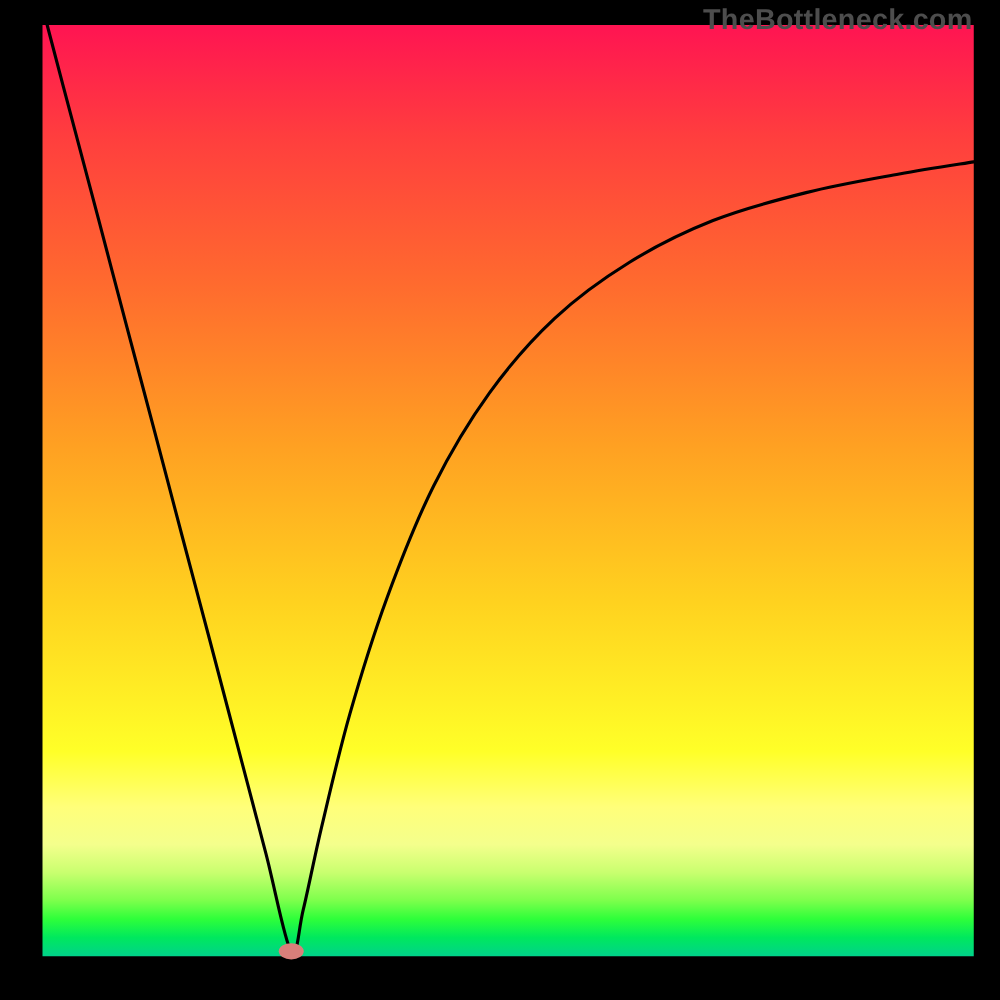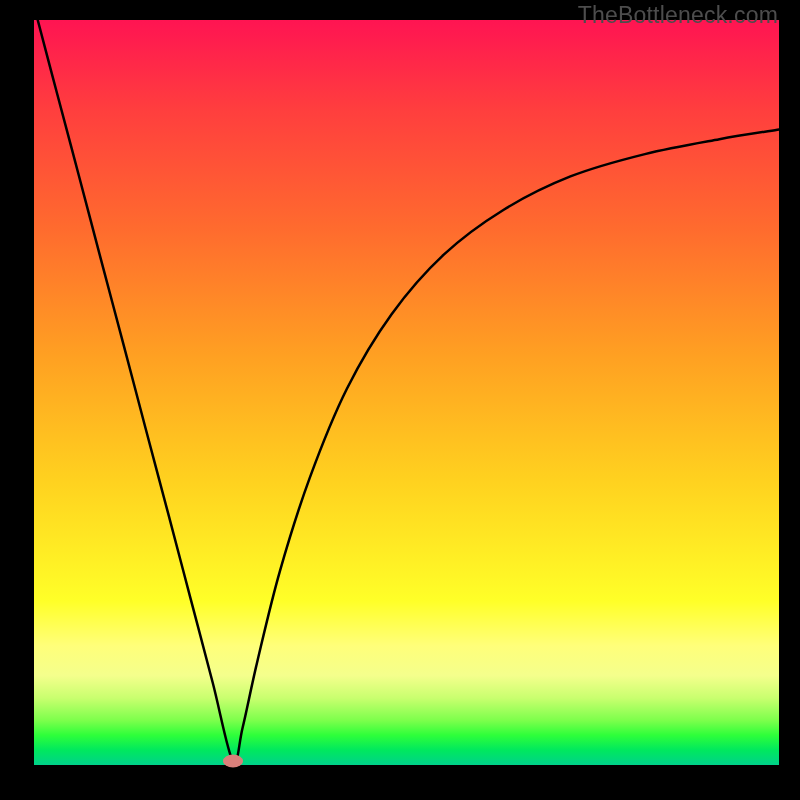--- a/index.html
+++ b/index.html
@@ -38,21 +38,21 @@
       #00e85e 98%,
       #00d28a 100%
     );
   }
   .watermark {
     position: absolute;
     top: 2px;
     right: 22px;
     color: #4d4d4d;
     font-size: 23px;
-    font-weight: 400;
+    font-weight: 700;
     letter-spacing: 0.2px;
     user-select: none;
   }
   svg.curve {
     position: absolute;
     left: 0;
     top: 0;
     width: 745px;
     height: 745px;
     overflow: visible;

